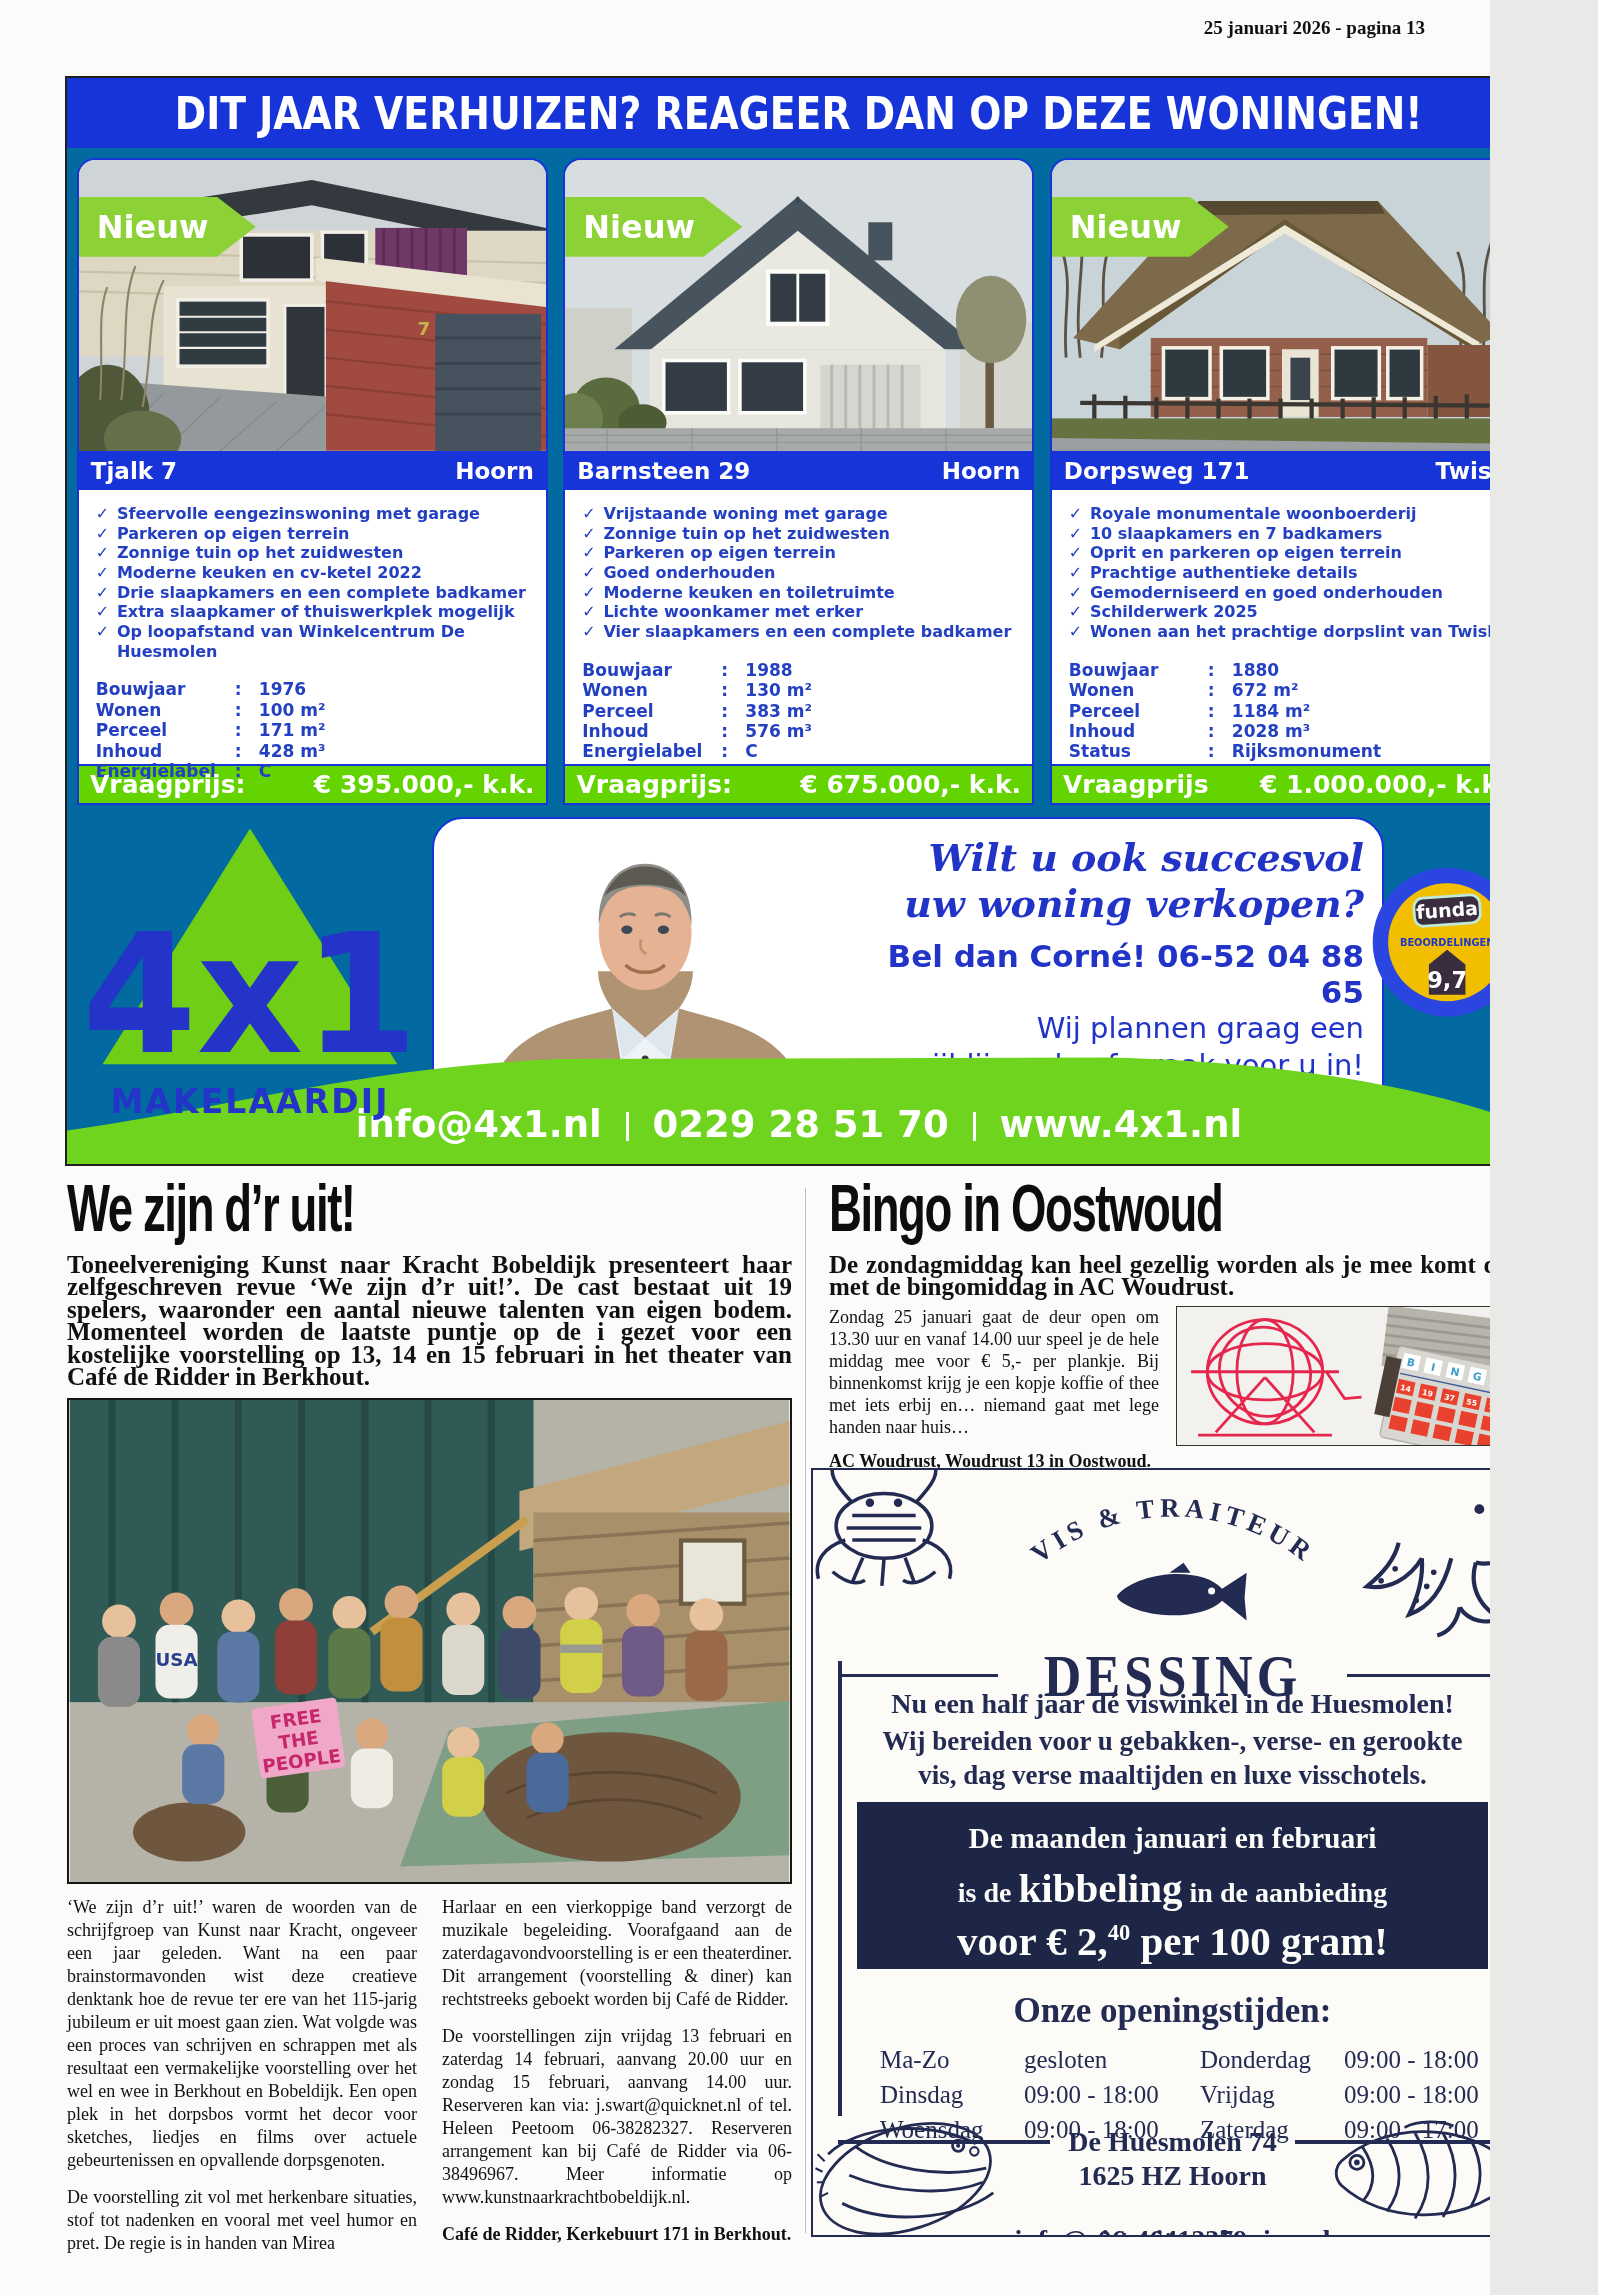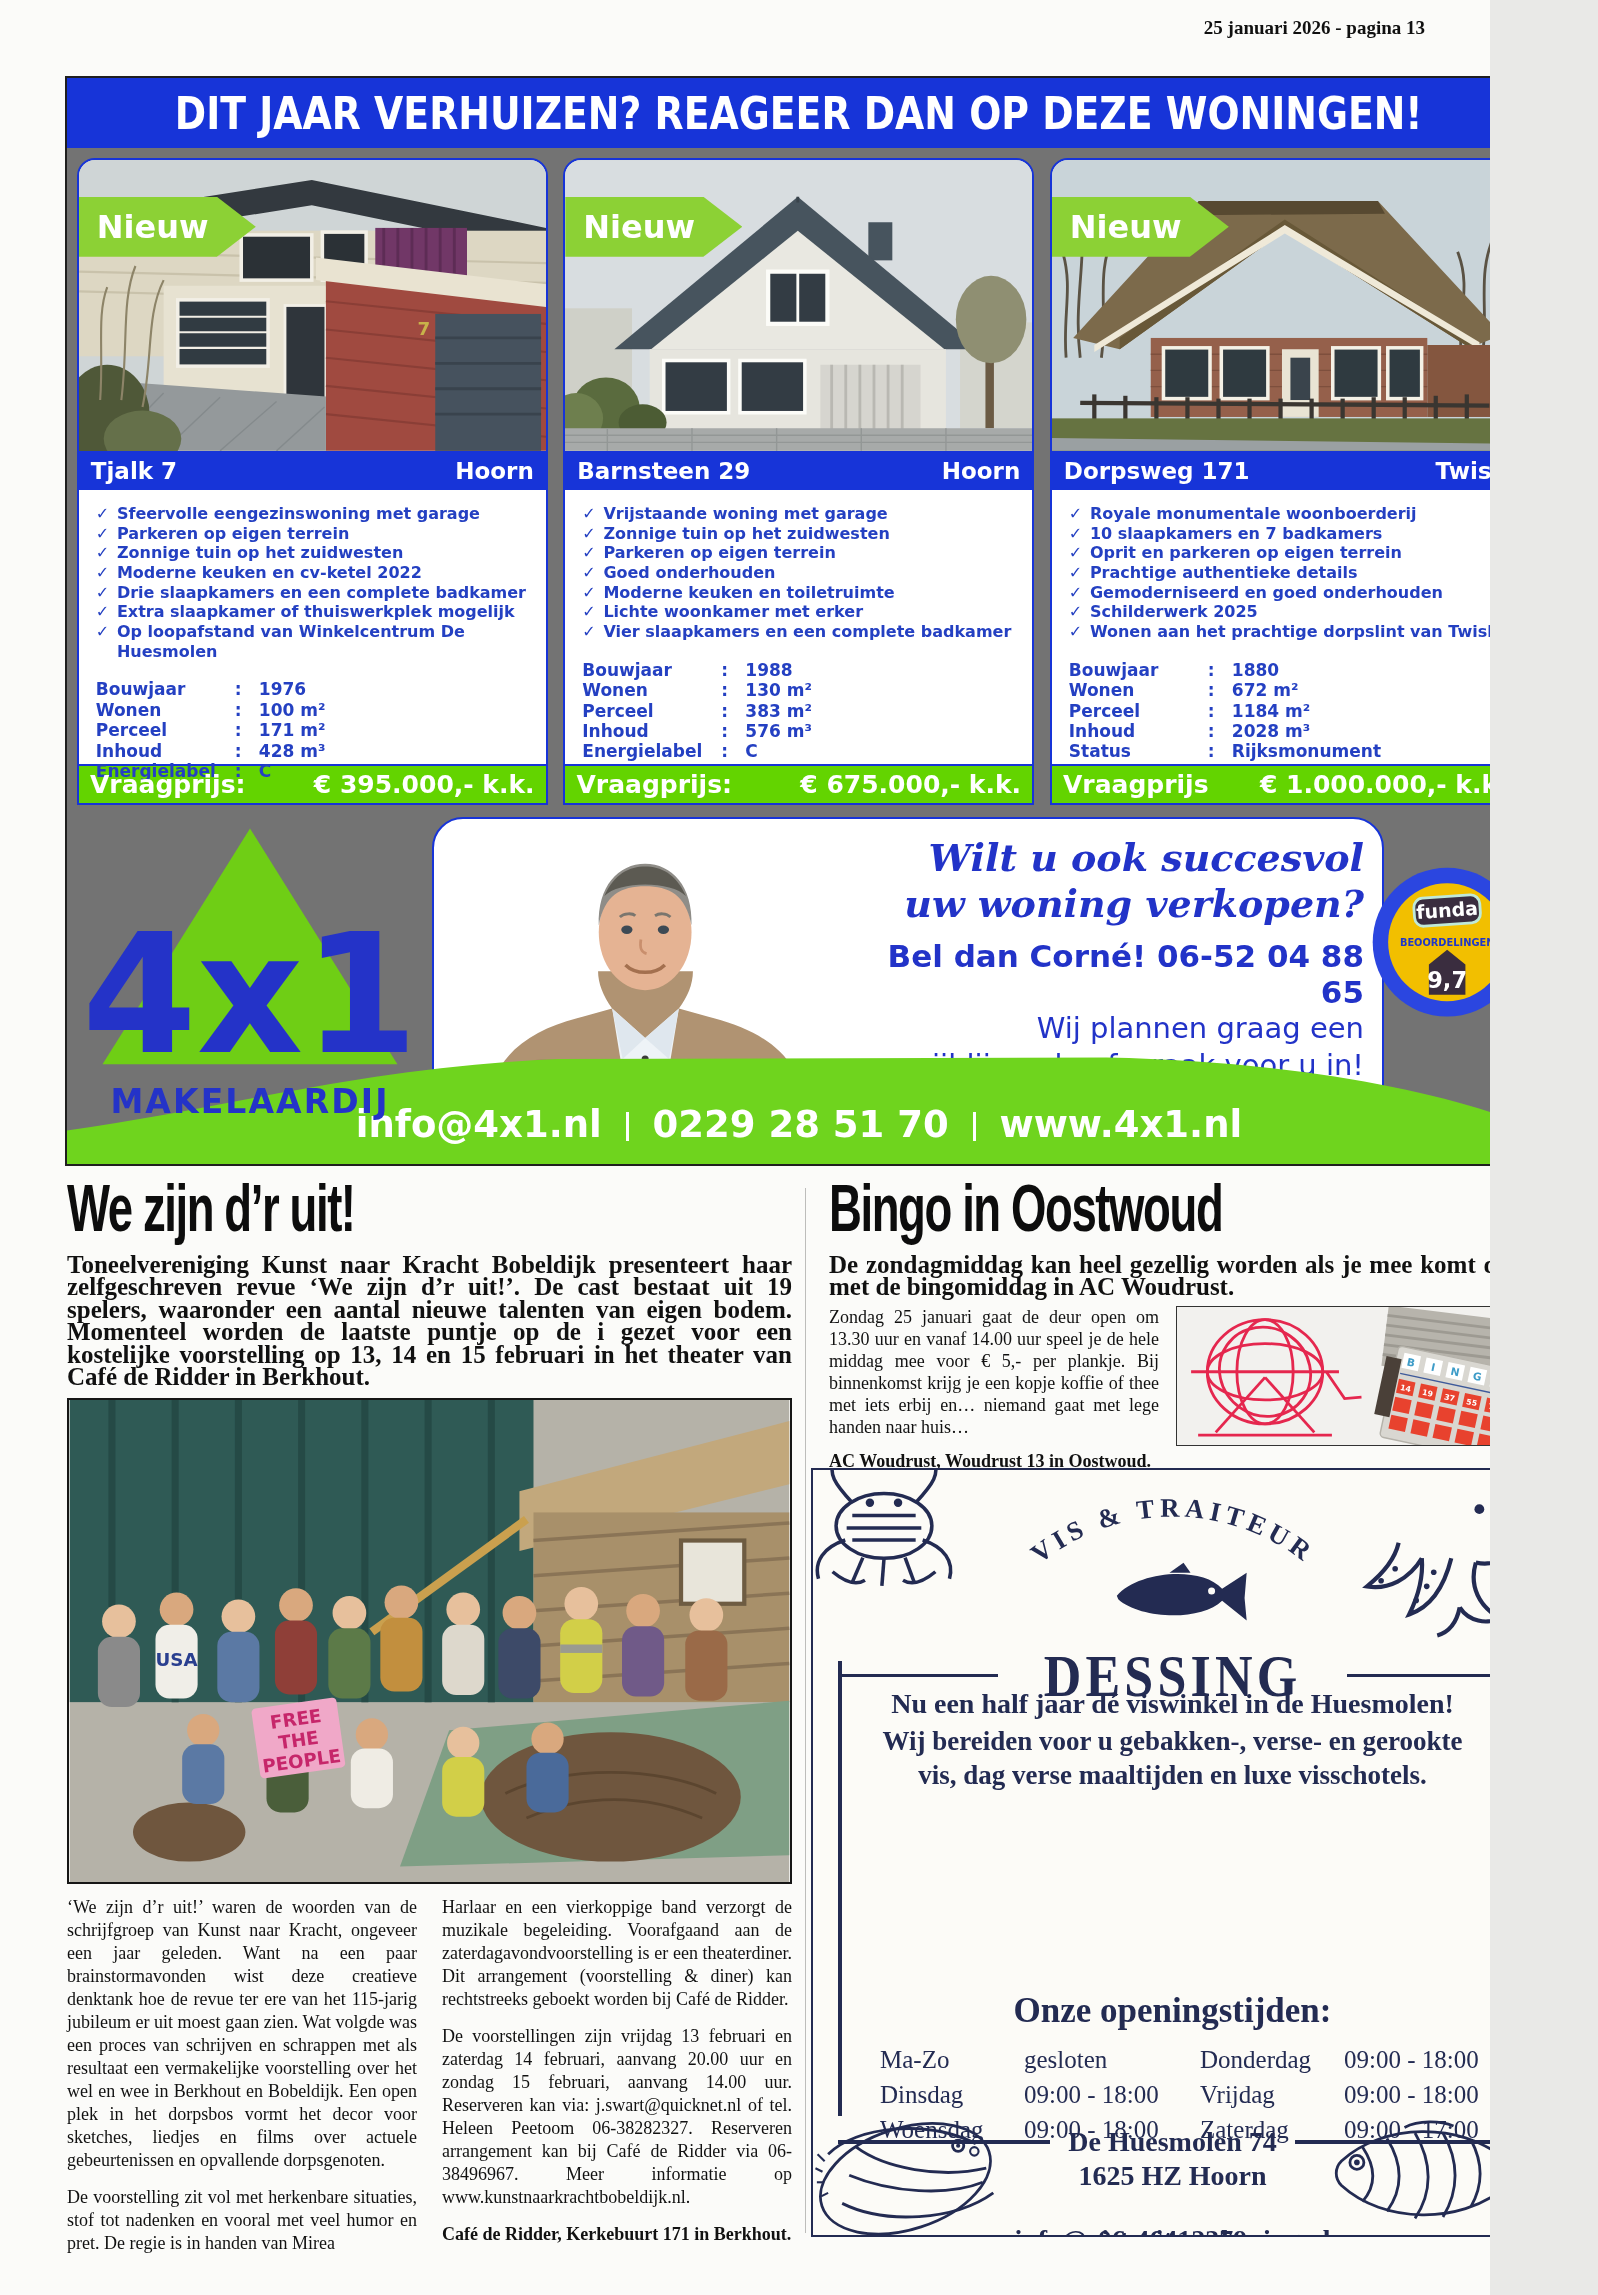--- a/index.html
+++ b/index.html
@@ -5,21 +5,21 @@
 <style>
   html,body{margin:0;padding:0;background:#e9e9e7;}
   .page{position:relative;width:1490px;height:2295px;background:#fbfbf9;overflow:hidden;
         font-family:"Liberation Serif",serif;color:#111;}
 
   
   .dateline{position:absolute;top:17px;right:65px;font:bold 19px "Liberation Serif",serif;color:#101010;}
 
   
   .adblock{position:absolute;left:65px;top:76px;width:1468px;height:1090px;
-           background:#737373;border:2.1px solid #1f1f1f;box-sizing:border-box;}
+           background:#0369a1;border:2.1px solid #1f1f1f;box-sizing:border-box;}
   .adtitle{height:70px;background:#1734d8;display:flex;align-items:center;justify-content:center;overflow:hidden;}
   .adtitle-text{font-family:"DejaVu Sans",sans-serif;font-weight:bold;font-size:45px;color:#fff;
                 white-space:nowrap;transform:scaleX(.84);letter-spacing:0px;}
   .cards{display:flex;gap:15.5px;margin:9.8px 9.8px 0 9.8px;}
   .card{width:471px;box-sizing:border-box;}
   .photo{position:relative;height:295px;border:2.8px solid #1734d8;border-radius:18px 18px 0 0;
          box-sizing:border-box;overflow:hidden;background:#cfd5d6;}
   .photo svg{display:block;width:100%;height:100%;}
   .flag{position:absolute;left:0;top:37px;width:177px;height:60px;background:#8cd135;
         clip-path:polygon(0 0,78% 0,100% 50%,78% 100%,0 100%);
@@ -818,20 +818,25 @@
       <i class="line"></i>
       <span class="ds-brand">DESSING</span>
       <i class="line"></i>
     </div>
     <div class="ds-vline" style="left:25px;"></div>
     <div class="ds-vline" style="right:25px;"></div>
 
     <div class="ds-line1">Nu een half jaar dé viswinkel in de Huesmolen!</div>
     <div class="ds-line2">Wij bereiden voor u gebakken-, verse- en gerookte vis, dag verse maaltijden en luxe visschotels.</div>
 
+    <div class="ds-promo">
+      <div class="ds-p1">De maanden januari en februari</div>
+      <div class="ds-p2"><span>is de </span><span class="kib">kibbeling</span><span> in de aanbieding</span></div>
+      <div class="ds-p3"><span>voor € 2,</span><sup>40</sup><span> per 100 gram!</span></div>
+    </div>
 
     <div class="ds-hours-title">Onze openingstijden:</div>
     <div class="ds-hours">
       <div class="ds-hcol">
         <div class="ds-hrow">
             <span class="ds-day">Ma-Zo</span>
             <span>gesloten</span>
           </div>
         <div class="ds-hrow">
             <span class="ds-day">Dinsdag</span>

